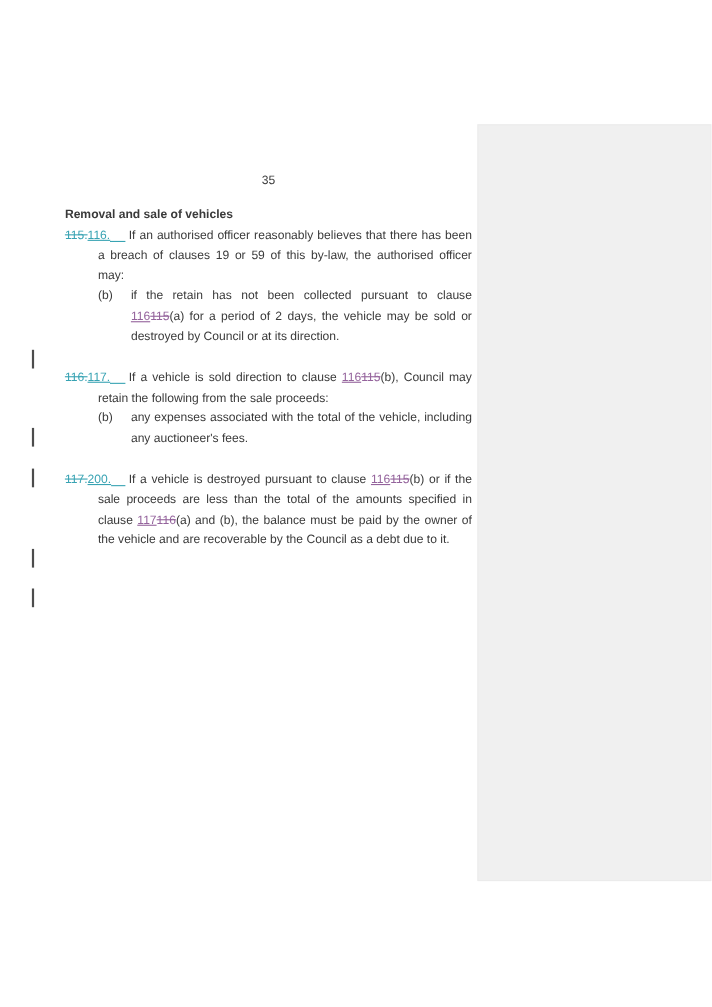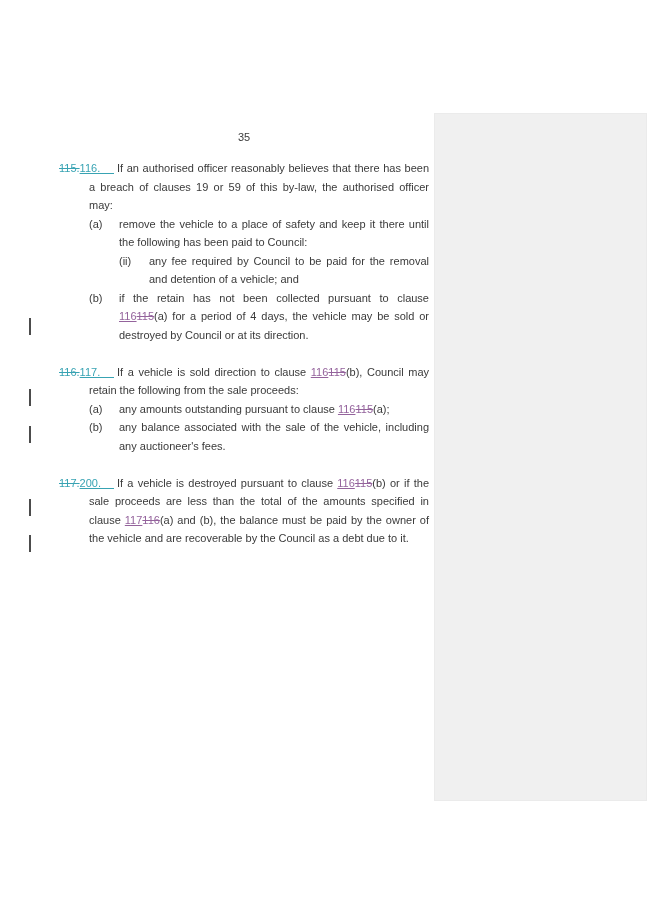--- a/index.html
+++ b/index.html
@@ -33,21 +33,21 @@
   .change-bar {
     position: absolute;
     left: 29px;
     width: 2px;
     height: 17px;
     background: #4c4c4c;
   }
   .content {
     position: absolute;
     left: 59px;
-    top: 128px;
+    top: 155px;
     width: 370px;
   }
   .page-number {
     text-align: center;
     margin: 0 0 12.5px 0;
   }
   .heading {
     font-size: 11px;
     font-weight: bold;
     margin: 0;
@@ -112,36 +112,34 @@
   <div id="bars">
       <div class="change-bar" style="top: 318px;"></div>
       <div class="change-bar" style="top: 389px;"></div>
       <div class="change-bar" style="top: 426px;"></div>
       <div class="change-bar" style="top: 499px;"></div>
       <div class="change-bar" style="top: 535px;"></div>
     </div>
 
   <div class="content">
     <div class="page-number">35</div>
+    <h1 class="heading">Removal and sale of vehicles</h1>
     <div id="paras">
         <div class="para clause"><span class="num">
             <span class="del">115.</span>
             <span class="ins">116.</span>
             <span class="fill"></span>
           </span><span>If an authorised officer reasonably believes that there has been a breach of clauses 19 or 59 of this by-law, the authorised officer may:</span></div>
-        <div class="para sub"><span class="marker">(a)</span><span>remove the vehicle to a place of safety and keep it there until the following has been paid to Council:</span></div>
-        <div class="para rom"><span class="marker">(ii)</span><span>any fee required by Council to be paid for the removal and detention of a vehicle; and</span></div>
-        <div class="para sub"><span class="marker">(b)</span><span>if the retain has not been collected pursuant to clause </span><span class="run-ins">116</span><span class="run-del">115</span><span>(a) for a period of 4 days, the vehicle may be sold or destroyed by Council or at its direction.</span></div>
+        <div class="para sub"><span class="marker">(b)</span><span>if the retain has not been collected pursuant to clause </span><span class="run-ins">116</span><span class="run-del">115</span><span>(a) for a period of 2 days, the vehicle may be sold or destroyed by Council or at its direction.</span></div>
         <div class="para clause gap"><span class="num">
             <span class="del">116.</span>
             <span class="ins">117.</span>
             <span class="fill"></span>
           </span><span>If a vehicle is sold direction to clause </span><span class="run-ins">116</span><span class="run-del">115</span><span>(b), Council may retain the following from the sale proceeds:</span></div>
-        <div class="para sub"><span class="marker">(a)</span><span>any amounts outstanding pursuant to clause </span><span class="run-ins">116</span><span class="run-del">115</span><span>(a);</span></div>
-        <div class="para sub"><span class="marker">(b)</span><span>any balance associated with the sale of the vehicle, including any auctioneer's fees.</span></div>
+        <div class="para sub"><span class="marker">(b)</span><span>any expenses associated with the total of the vehicle, including any auctioneer's fees.</span></div>
         <div class="para clause gap"><span class="num">
             <span class="del">117.</span>
             <span class="ins">200.</span>
             <span class="fill"></span>
           </span><span>If a vehicle is destroyed pursuant to clause </span><span class="run-ins">116</span><span class="run-del">115</span><span>(b) or if the sale proceeds are less than the total of the amounts specified in clause </span><span class="run-ins">117</span><span class="run-del">116</span><span>(a) and (b), the balance must be paid by the owner of the vehicle and are recoverable by the Council as a debt due to it.</span></div>
       </div>
   </div>
 
 </div>
 

